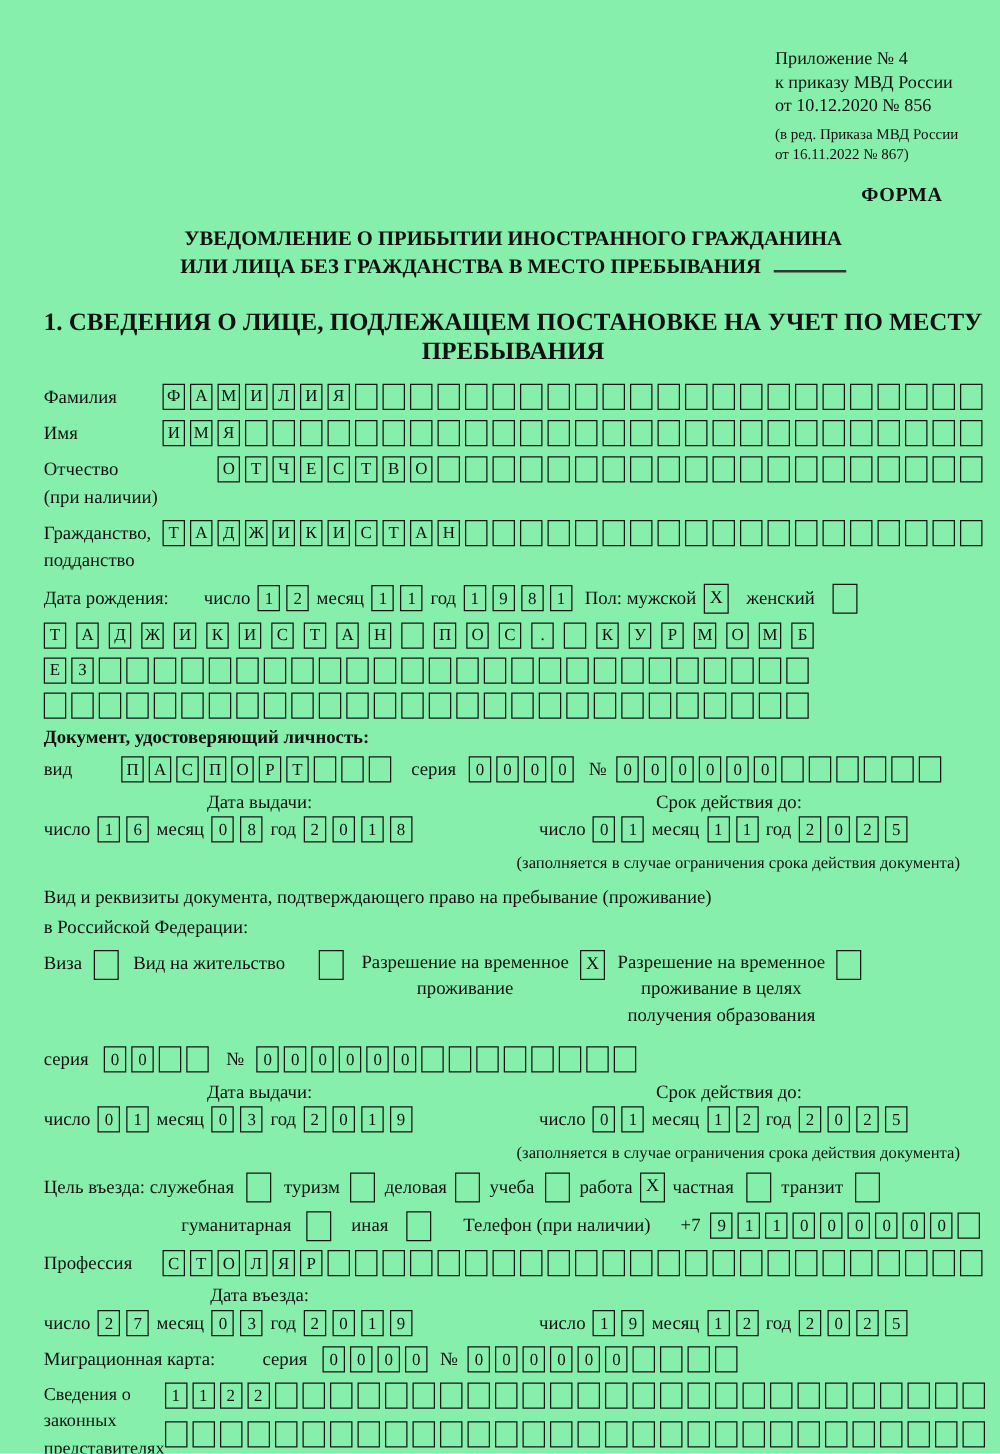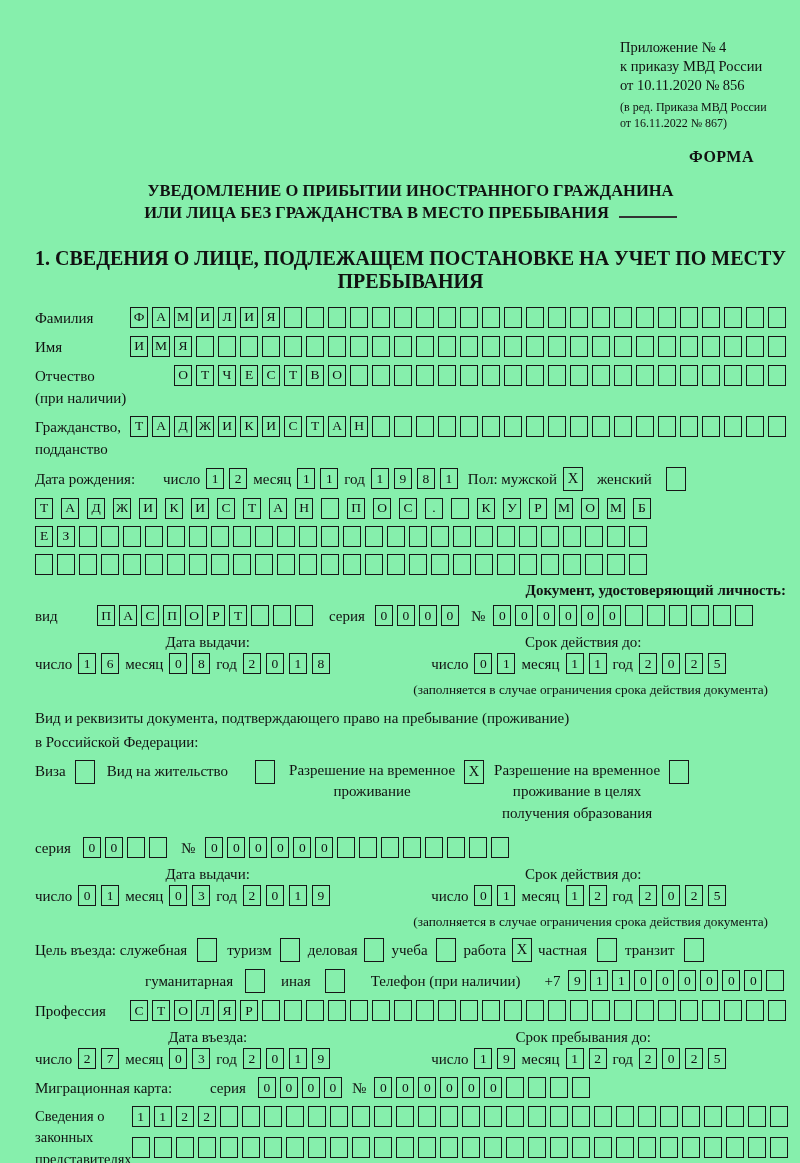--- a/index.html
+++ b/index.html
@@ -40,21 +40,21 @@
   .optlbl{font-size:15px;text-align:center;line-height:1.45;}
 </style>
 </head>
 <body>
 
 <div class="page">
 
   <div class="hdr">
     <div>Приложение № 4</div>
     <div>к приказу МВД России</div>
-    <div>от 10.11.2020 № 856</div>
+    <div>от 10.12.2020 № 856</div>
     <div class="sub">
       <div>(в ред. Приказа МВД России</div>
       <div>от 16.11.2022 № 867)</div>
     </div>
   </div>
 
   <div class="forma">ФОРМА</div>
 
   <div class="title">
     <div>УВЕДОМЛЕНИЕ О ПРИБЫТИИ ИНОСТРАННОГО ГРАЖДАНИНА</div>
@@ -322,21 +322,21 @@
           <span class="cell"></span>
           <span class="cell"></span>
           <span class="cell"></span>
           <span class="cell"></span>
           <span class="cell"></span>
           <span class="cell"></span>
         </div>
     </div>
   </div>
 
-  <div style="text-align:right;font-weight:bold;font-size:15px;margin:2px 0 6px 0;">Документ, удостоверяющий личность:</div>
+  <div style="text-align:left;font-weight:bold;font-size:15px;margin:2px 0 6px 0;">Документ, удостоверяющий личность:</div>
 
   <div class="row" style="align-items:center;">
     <span class="lbl" style="width:62px;">вид</span>
     <span class="cells">
         <span class="cell">П</span>
         <span class="cell">А</span>
         <span class="cell">С</span>
         <span class="cell">П</span>
         <span class="cell">О</span>
         <span class="cell">Р</span>
@@ -590,21 +590,20 @@
         <span class="cell"></span>
         <span class="cell"></span>
         <span class="cell"></span>
         <span class="cell"></span>
         <span class="cell"></span>
       </div>
   </div>
 
   <div class="split">
     <div class="l">Дата въезда:</div>
-    <div class="r">Срок пребывания до:</div>
   </div>
 
   <div class="row" style="align-items:center;justify-content:space-between;padding-right:60px;">
     <div class="dgrp">
       <span class="lbl">число</span>
       <span class="cells">
           <span class="cell">2</span>
           <span class="cell">7</span>
         </span>
       <span class="lbl">месяц</span>

